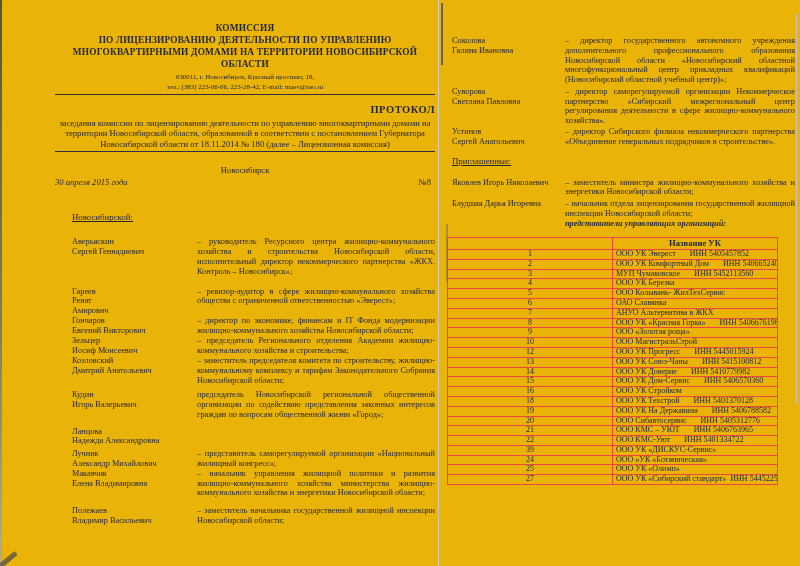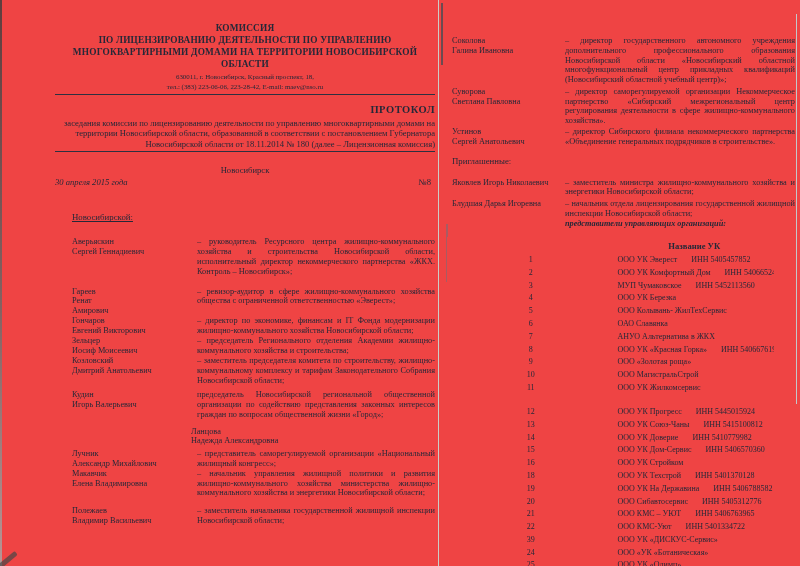--- a/index.html
+++ b/index.html
@@ -1,60 +1,60 @@
 <!DOCTYPE html>
 <html><head>
 <meta charset="utf-8">
 <style>
   * { margin:0; padding:0; box-sizing:border-box; }
   body { width:800px; height:566px; }
   .scan {
     position:relative; width:800px; height:566px; overflow:hidden;
-    background:#ef4444;
+    background:#eab308;
     font-family:"Liberation Serif","DejaVu Serif",serif;
     color:#262838;
   }
   
   .edge-left { position:absolute; left:0; top:0; width:2px; height:566px;
     background:linear-gradient(#3c3c3c 0%, #6a6a6a 55%, #aaa 100%); opacity:.8; }
   .page-divider { position:absolute; left:438px; top:0; width:1px; height:566px; background:#ccccc6; }
   .divider-dark-top { position:absolute; left:441px; top:3px; width:2px; height:62px; background:#4c4c54; opacity:.8; }
   .divider-dark-mid { position:absolute; left:446px; top:224px; width:1.5px; height:58px; background:#70707c; opacity:.55; }
   .edge-right { position:absolute; right:3px; top:14px; width:1px; height:390px; background:#c3c7ca; }
   .corner-smudge { position:absolute; left:-5px; bottom:3px; width:24px; height:5px;
     background:#474747; transform:rotate(-40deg); opacity:.7; border-radius:2px; }
 
   
   .page-left { position:absolute; left:55px; top:22px; width:380px; }
   .header-org { text-align:center; font-weight:bold; font-size:9.3px; line-height:1.3; letter-spacing:.2px; }
   .header-addr { text-align:center; font-size:6.9px; line-height:1.35; margin-top:2px; }
   .rule { border-bottom:1.6px solid #2e3040; margin-top:3px; }
   .protocol-title { text-align:right; font-weight:bold; font-size:10.5px; letter-spacing:.5px; margin-top:9px; }
-  .protocol-sub { text-align:right; font-size:8.6px; line-height:1.22; margin-top:3px; }
+  .protocol-sub { text-align:center; font-size:8.6px; line-height:1.22; margin-top:3px; }
   .rule2 { border-bottom:1.4px solid #2e3040; margin-top:2px; }
   .city { text-align:center; font-size:8.6px; margin-top:13px; }
   .date-row { display:flex; justify-content:space-between; font-size:8.6px; margin-top:2px; padding-right:4px; }
   .date { font-style:italic; }
   .section-heading { font-size:8.8px; text-decoration:underline; margin-top:25px; margin-left:17px; }
   .alist { margin-top:15px; }
-  .a-row { display:flex; font-size:8.3px; line-height:1.18;justify-content:center; }
+  .a-row { display:flex; font-size:8.3px; line-height:1.18; }
   .a-name { width:142px; padding-left:17px; white-space:pre-line; }
   .a-role { flex:1; text-align:justify; }
 
   
   .page-right { position:absolute; left:452px; top:36px; width:343px; }
   .a-name-r { width:113px; white-space:pre-line; }
-  .invited-heading { font-size:8.8px; margin:9px 0 12px; }
+  .invited-heading { font-size:8.8px; text-decoration:underline; margin:9px 0 12px; }
   .mb2 { margin-bottom:2px; } .mb1 { margin-bottom:1px; }
   .role-bold { font-weight:bold; text-align:left;font-style:italic; }
 
   
   .uk-table { border-collapse:collapse; margin-top:8px; margin-left:-5px; width:331px;
     font-size:8px; table-layout:fixed; }
-  .uk-table td, .uk-table th { border:4px solid #ef4444; padding:0 3px; line-height:1.1;
+  .uk-table td, .uk-table th { border:1px solid #ef4444; padding:0 3px; line-height:1.1;
     white-space:nowrap; overflow:hidden; }
   .uk-table th { font-weight:bold; text-align:center; font-size:8.6px; padding:1px 3px; }
   td.num { width:17px; text-align:center; padding:0 1px; }
   tr.tall td { height:24px; vertical-align:top; }
   .uk-inn { margin-left:14px; }
 </style>
 </head>
 <body>
 
 <div class="scan">
@@ -217,24 +217,20 @@
             <td><span>ООО УК «Красная Горка»</span><span class="uk-inn">ИНН 5406676198</span></td>
           </tr>
       <tr>
             <td class="num">9</td>
             <td><span>ООО «Золотая роща»</span><span class="uk-inn"></span></td>
           </tr>
       <tr>
             <td class="num">10</td>
             <td><span>ООО МагистральСтрой</span><span class="uk-inn"></span></td>
           </tr>
-      <tr class="tall">
-            <td class="num">11</td>
-            <td><span>ООО УК Жилкомсервис</span><span class="uk-inn"></span></td>
-          </tr>
       <tr>
             <td class="num">12</td>
             <td><span>ООО УК Прогресс</span><span class="uk-inn">ИНН 5445015924</span></td>
           </tr>
       <tr>
             <td class="num">13</td>
             <td><span>ООО УК Союз-Чаны</span><span class="uk-inn">ИНН 5415100812</span></td>
           </tr>
       <tr>
             <td class="num">14</td>

